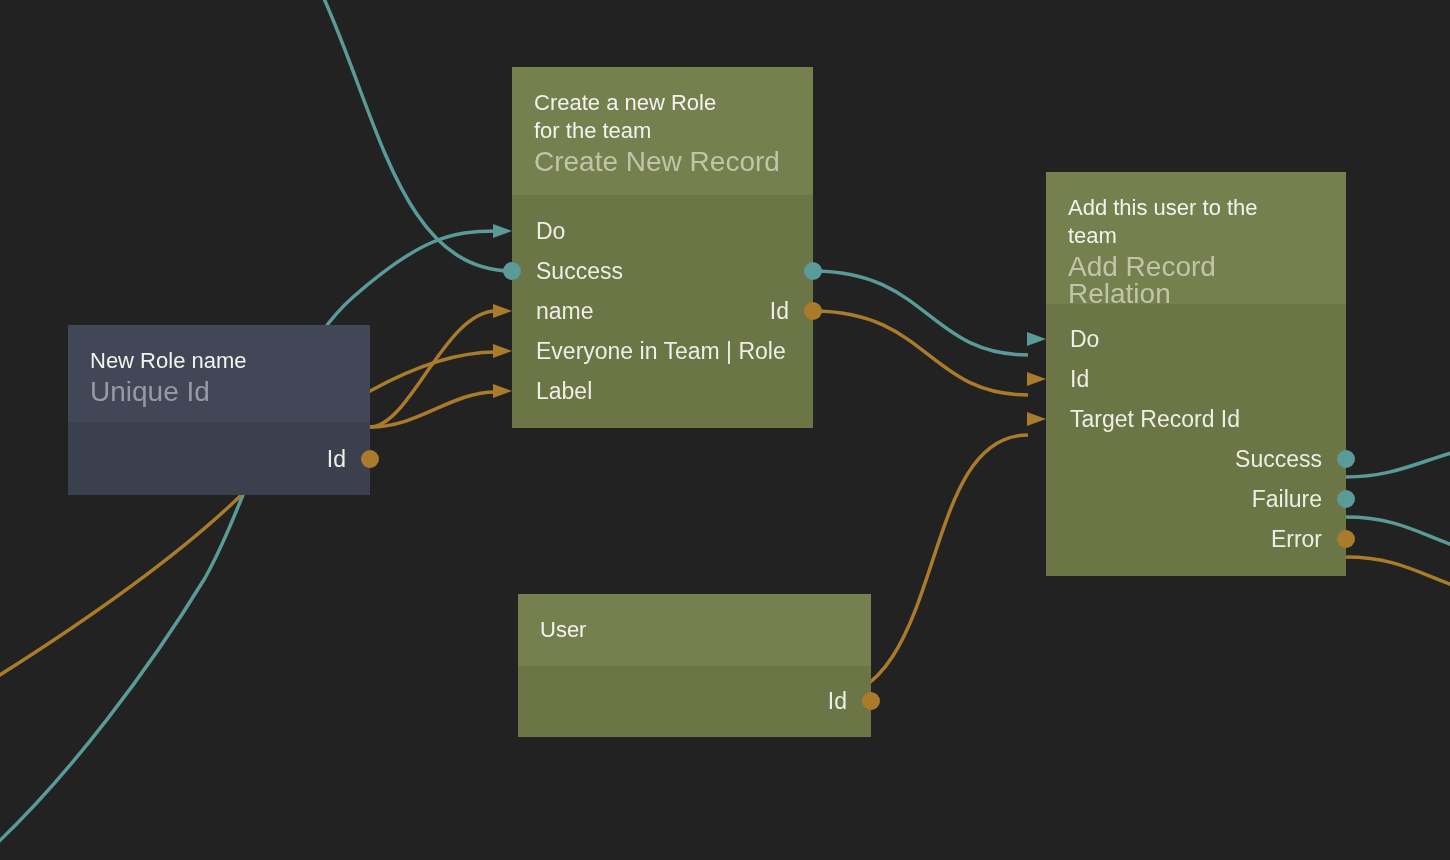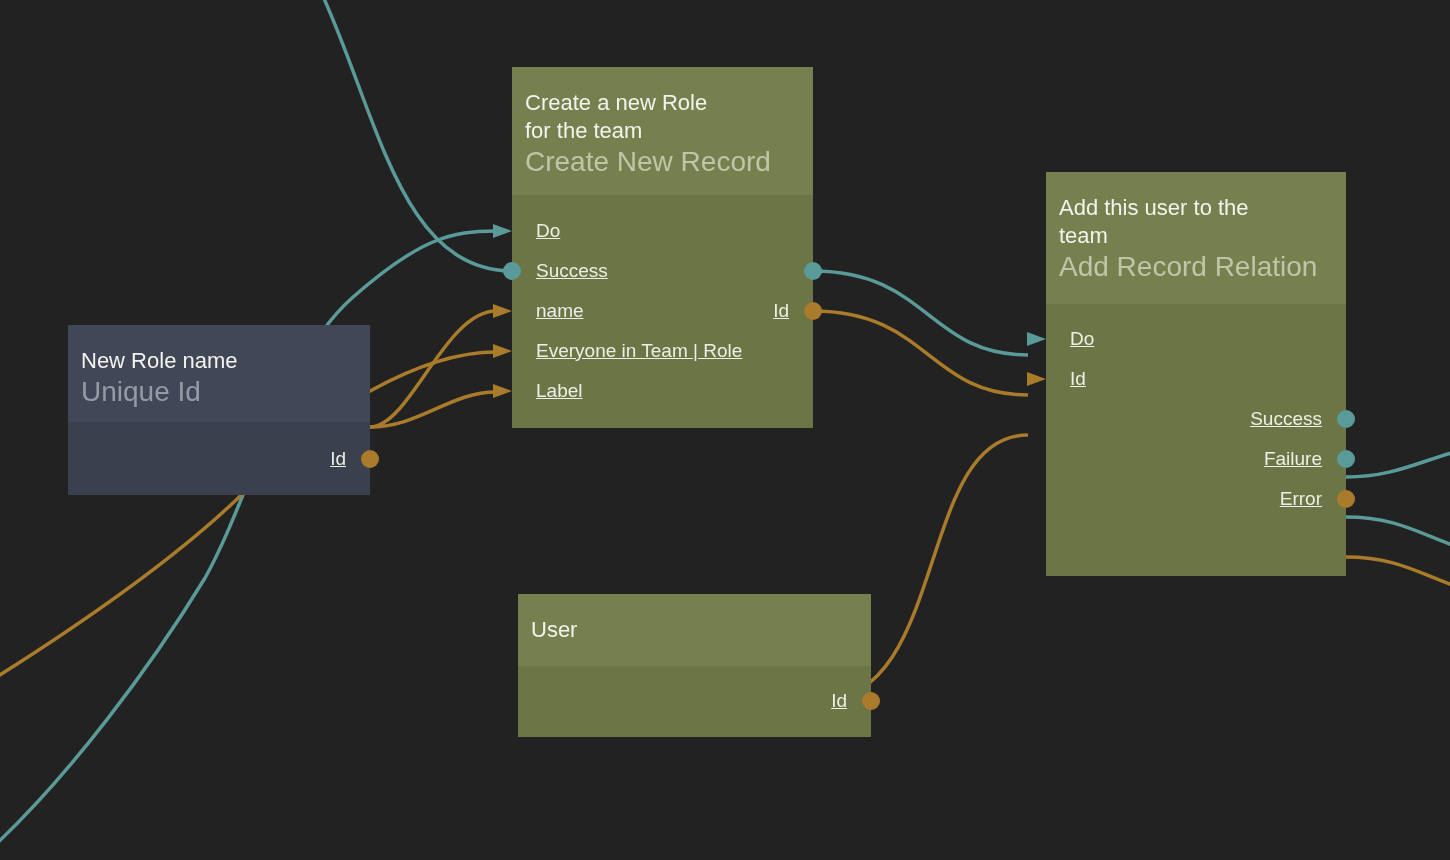--- a/index.html
+++ b/index.html
@@ -16,35 +16,35 @@
     --port-text:#edefe6;
   }
   html,body{margin:0;padding:0;background:var(--bg);}
   #stage{
     position:relative;width:1450px;height:860px;overflow:hidden;
     background:var(--bg);
     font-family:"Liberation Sans",sans-serif;
   }
   #edges{position:absolute;left:0;top:0;}
   .node{position:absolute;box-sizing:border-box;}
-  .node .hd{box-sizing:border-box;padding:22px 24px 0 13px;}
+  .node .hd{box-sizing:border-box;padding:22px 24px 0 22px;}
   .node .bd{box-sizing:border-box;}
   .green .hd{background:var(--green-hd);}
   .green .bd{background:var(--green-bd);}
   .dark .hd{background:var(--dark-hd);}
   .dark .bd{background:var(--dark-bd);}
   .title{font-size:22px;line-height:28px;color:var(--title);}
   .subtitle{font-size:28px;line-height:27px;margin-top:3px;}
   .green .subtitle{color:var(--sub-green);}
   .dark .subtitle{color:var(--sub-dark);}
 
   .row{height:40px;display:flex;align-items:center;justify-content:space-between;
        padding:0 24px;position:relative;}
   .row.out{justify-content:flex-end;}
-  .port-label{font-size:19px;color:var(--port-text);white-space:pre;text-decoration:underline;}
+  .port-label{font-size:23px;color:var(--port-text);white-space:pre;}
 
   .c-signal{--c:var(--signal);}
   .c-data{--c:var(--data);}
   .arrow{position:absolute;width:0;height:0;top:50%;margin-top:-7px;
          border-top:7px solid transparent;border-bottom:7px solid transparent;
          border-left:19px solid var(--c);}
   .arrow.left{left:-19px;}
   .dot{position:absolute;width:18px;height:18px;border-radius:50%;top:50%;
        margin-top:-9px;background:var(--c);}
   .dot.left{left:-9px;}
@@ -140,20 +140,24 @@
     </div>
     <div class="bd">
       <div class="row">
         <span class="arrow left c-signal"></span>
         <span class="port-label">Do</span>
       </div>
       <div class="row">
         <span class="arrow left c-data"></span>
         <span class="port-label">Id</span>
       </div>
+      <div class="row">
+        <span class="arrow left c-data"></span>
+        <span class="port-label">Target Record Id</span>
+      </div>
       <div class="row out">
         <span class="port-label">Success</span>
         <span class="dot right c-signal"></span>
       </div>
       <div class="row out">
         <span class="port-label">Failure</span>
         <span class="dot right c-signal"></span>
       </div>
       <div class="row out">
         <span class="port-label">Error</span>

